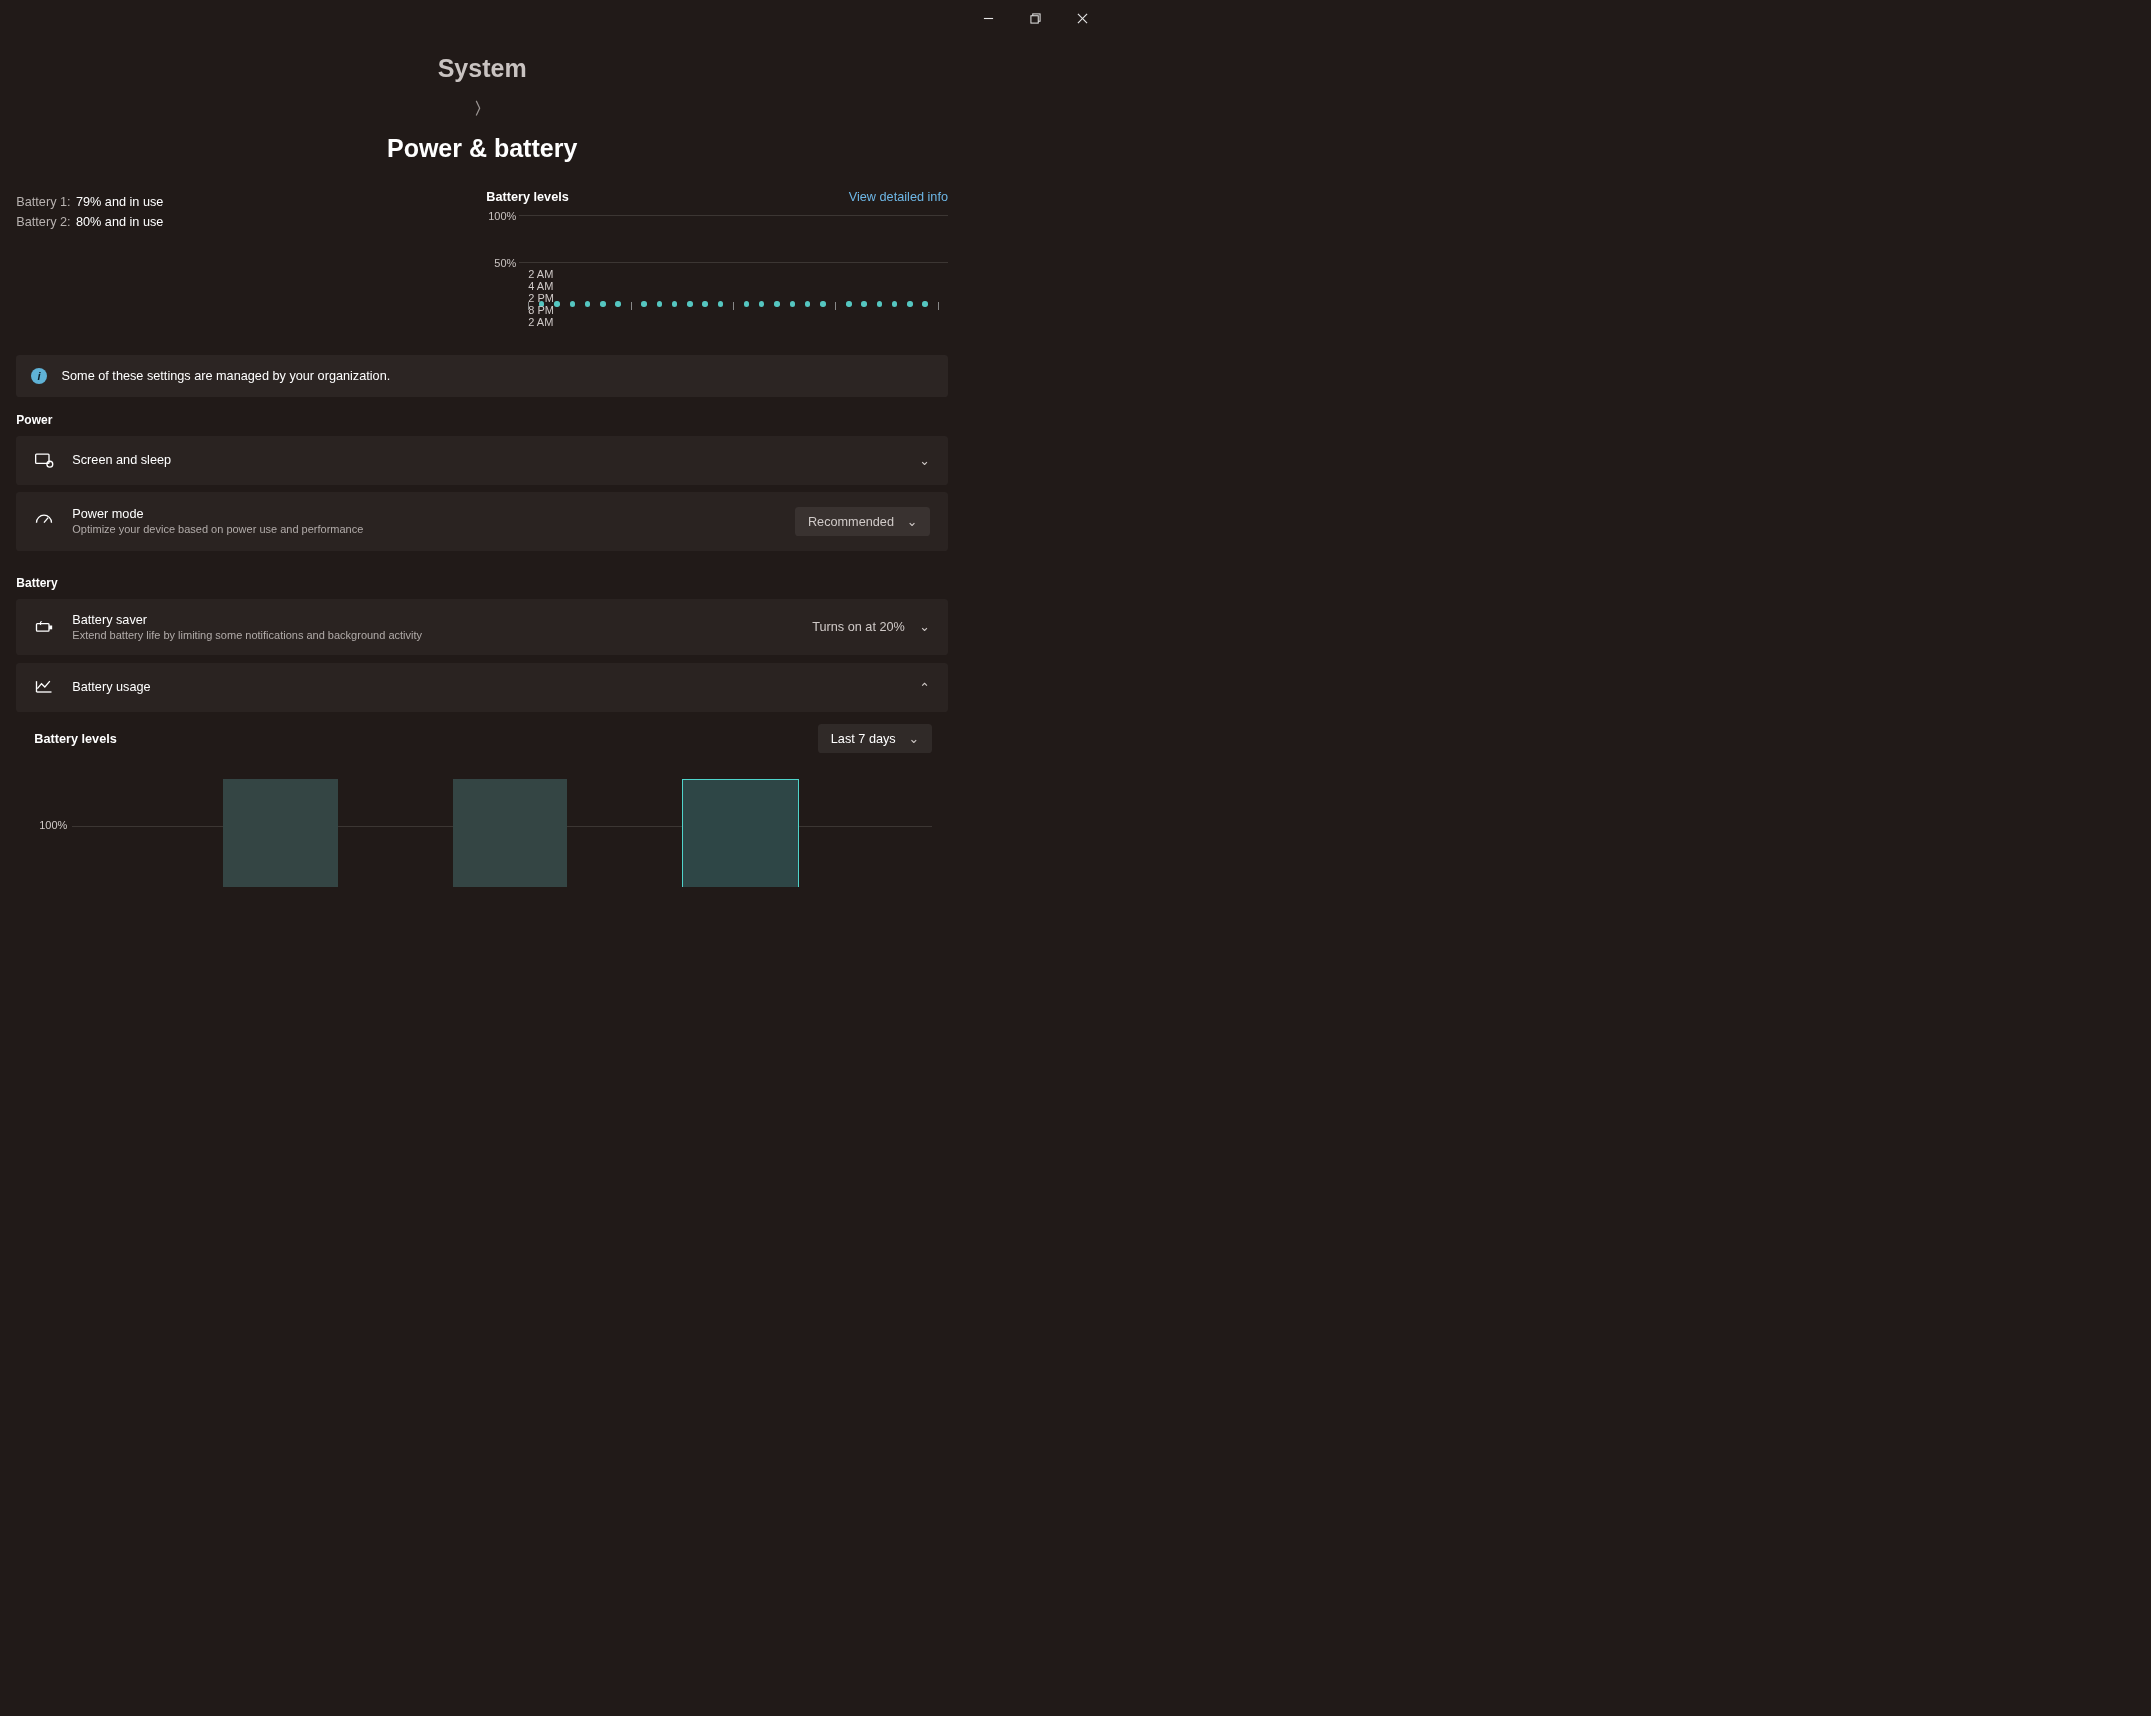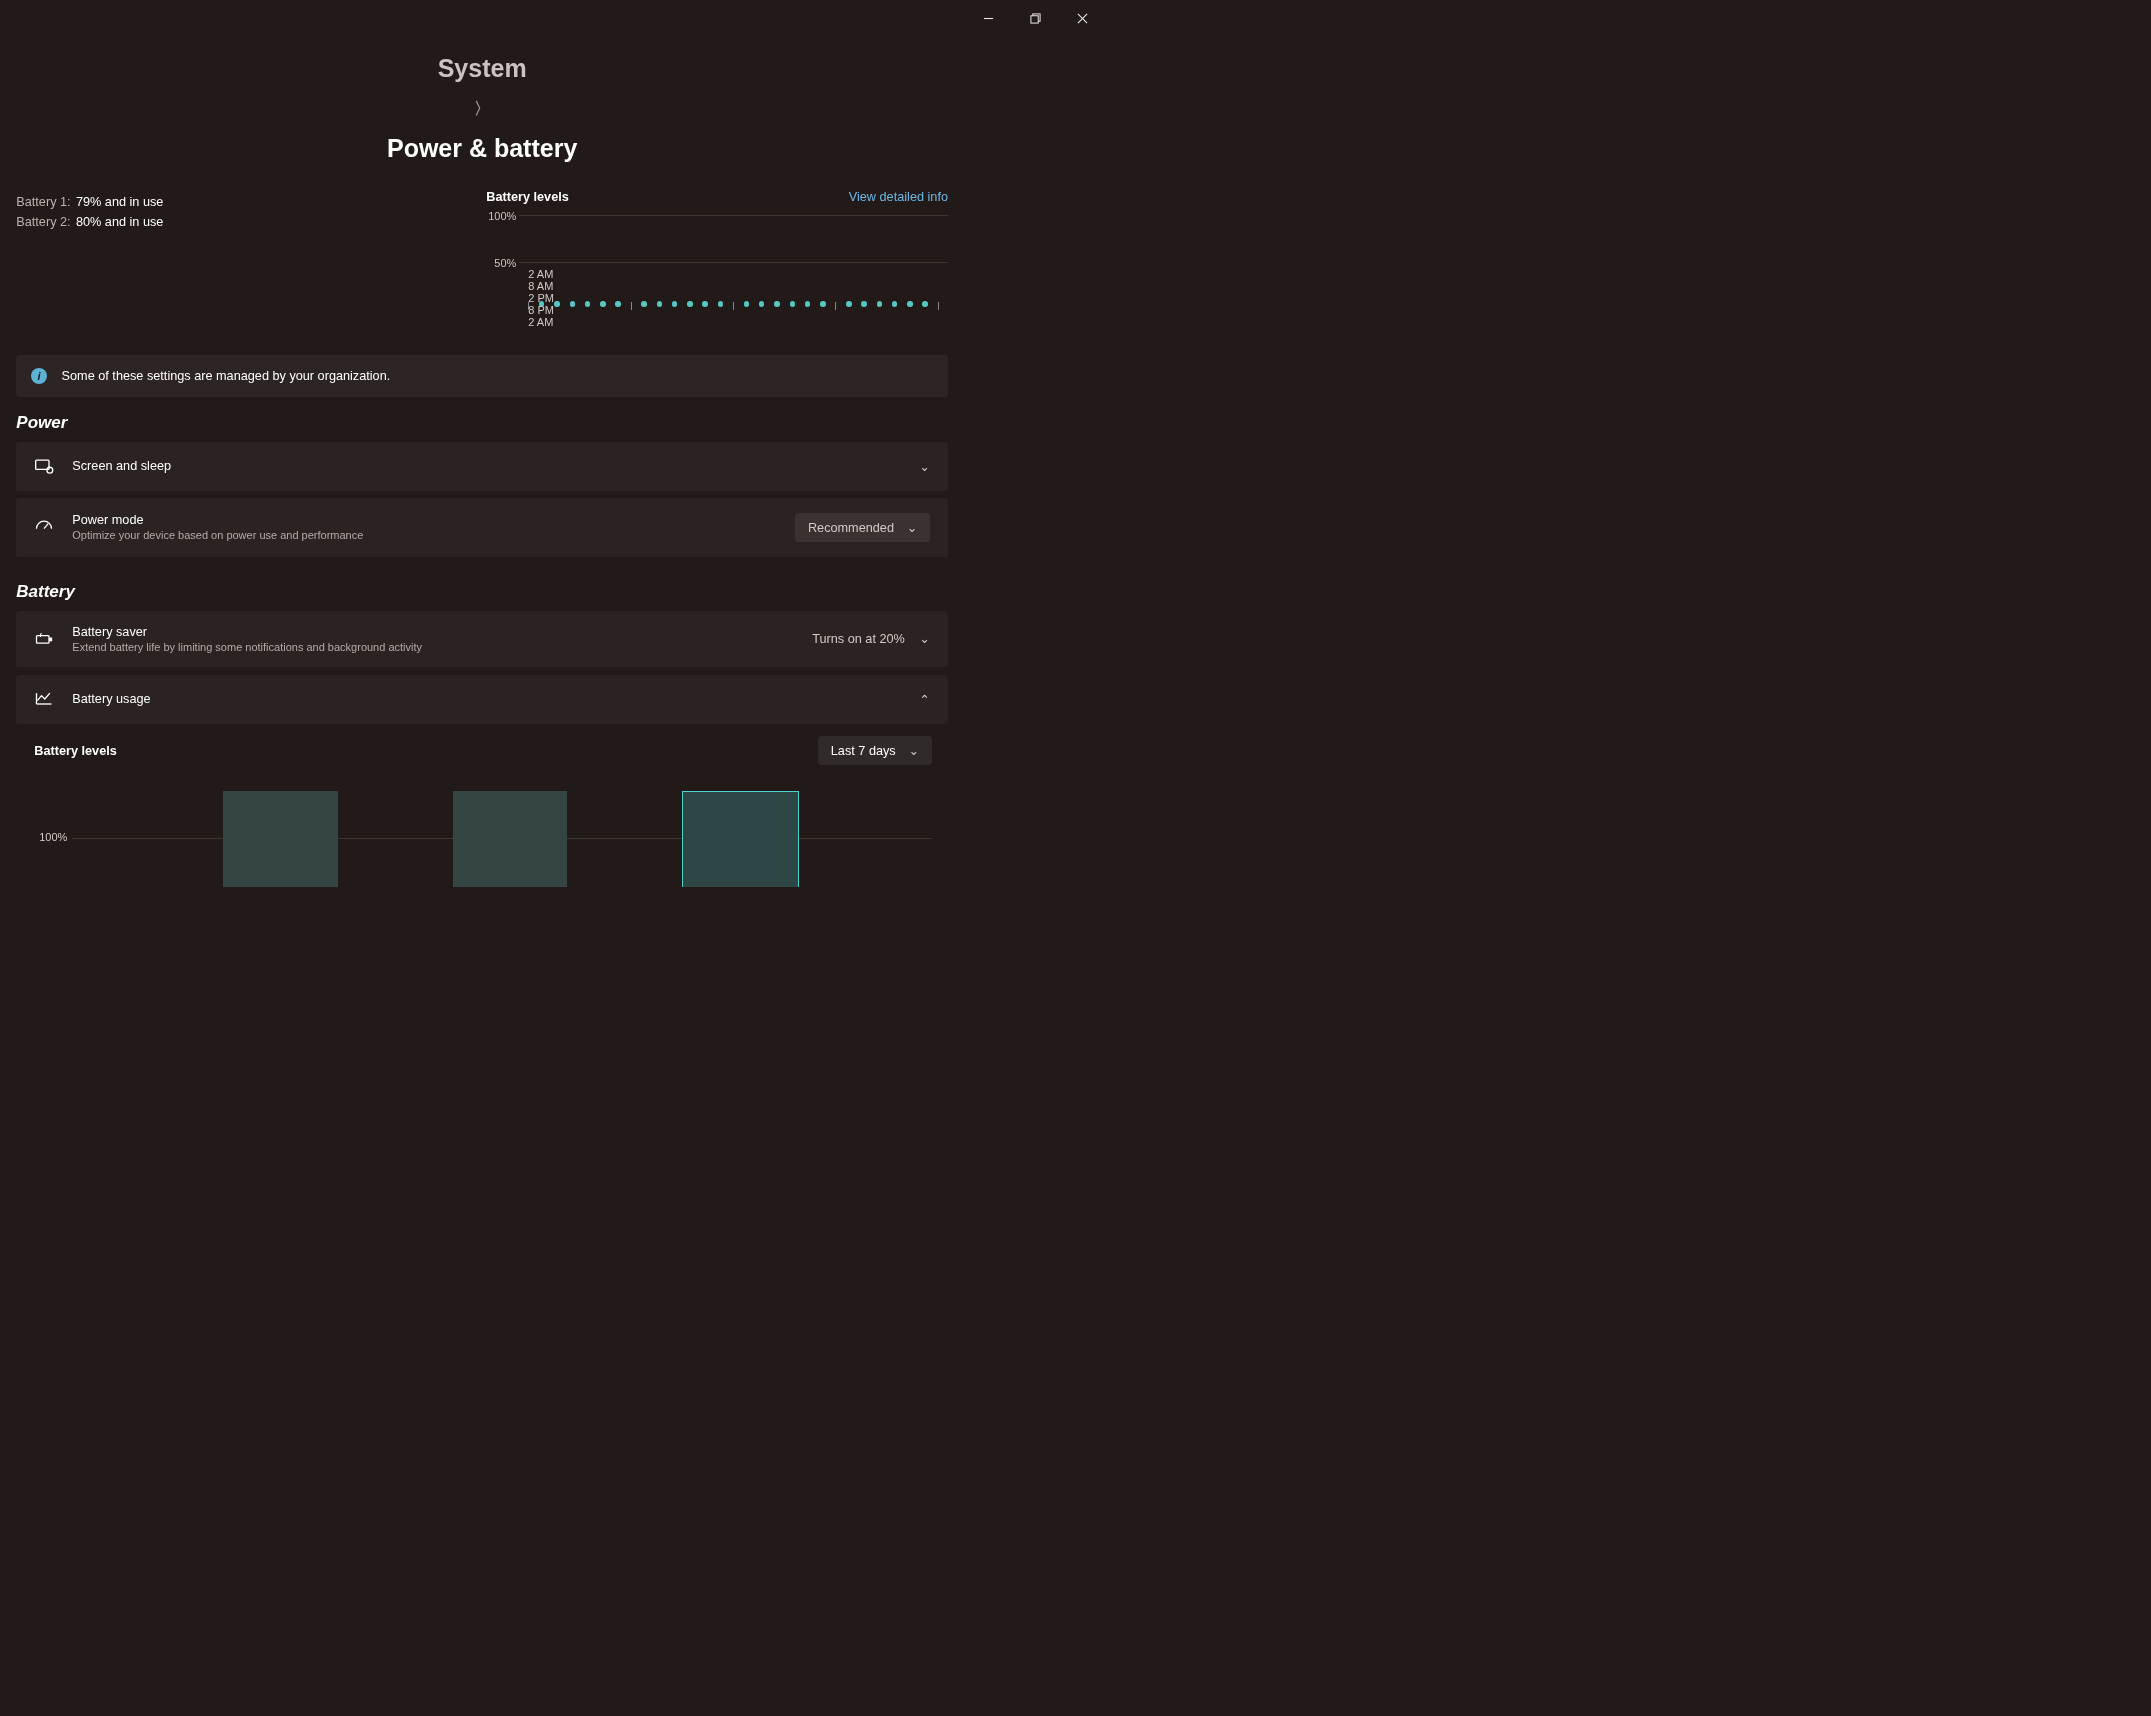--- a/index.html
+++ b/index.html
@@ -101,21 +101,21 @@
     padding: 12.7px 14.5px;
     display: flex; align-items: center; gap: 14.5px;
     font-size: 12.7px;
   }
   .info-icon {
     width: 16.3px; height: 16.3px; border-radius: 50%;
     background: #5fb2d6; display: flex; align-items: center; justify-content: center;
     font-size: 11px; font-weight: 700; color: #0a1f2a; font-style: italic;
   }
 
-  .section-label { font-size: 17px; font-weight: 600; margin: 16.3px 0 9px 0; font-style: italic; }
+  .section-label { font-size: 12px; font-weight: 600; margin: 16.3px 0 9px 0; }
 
   .card {
     background: rgba(255,255,255,0.045);
     border-radius: 3.6px;
     padding: 14.5px 18px;
     display: flex; align-items: center; gap: 18px;
     margin-bottom: 7.2px;
   }
   .card .card-icon {
     width: 20px; height: 20px; display: flex; align-items: center; justify-content: center;
@@ -244,21 +244,21 @@
             <span class="dot"></span>
             <span class="dot"></span>
             <span class="dot"></span>
             <span class="dot"></span>
             <span class="dot"></span>
             <span class="dot"></span>
             <span class="tick"></span>
           </div>
         <div class="mini-xaxis">
           <span>2 AM</span>
-          <span>8 AM</span>
+          <span>4 AM</span>
           <span>2 PM</span>
           <span>8 PM</span>
           <span>2 AM</span>
         </div>
       </div>
     </div>
   </div>
 
   <div class="info-banner">
     <span class="info-icon">i</span>

